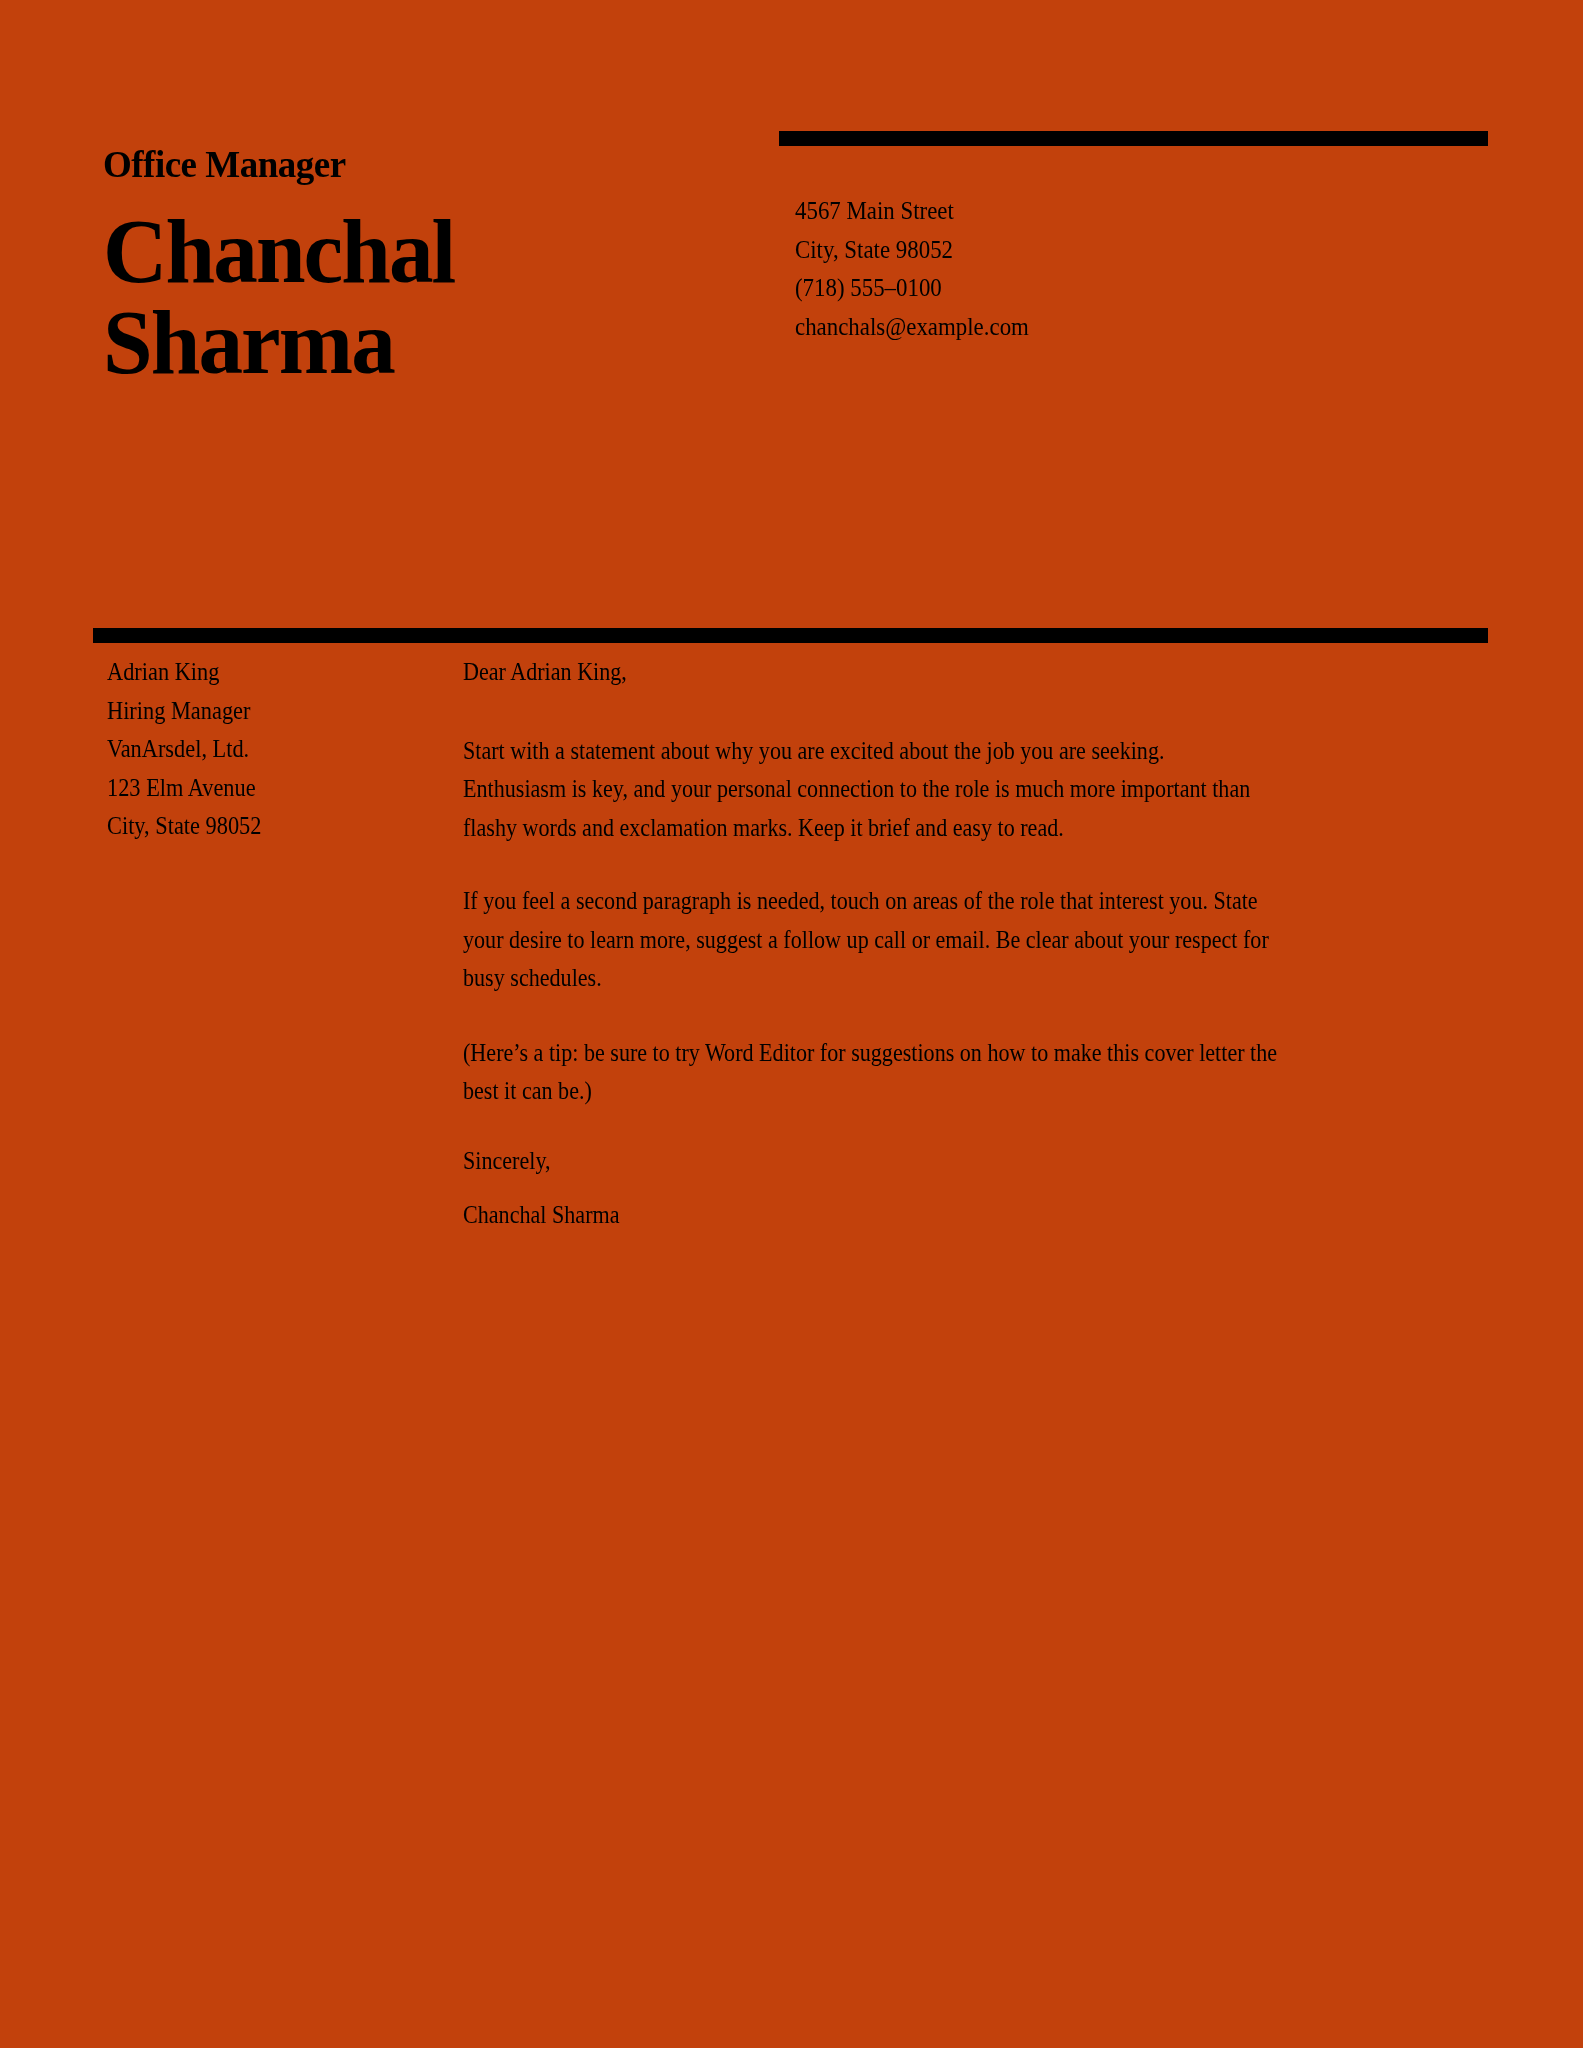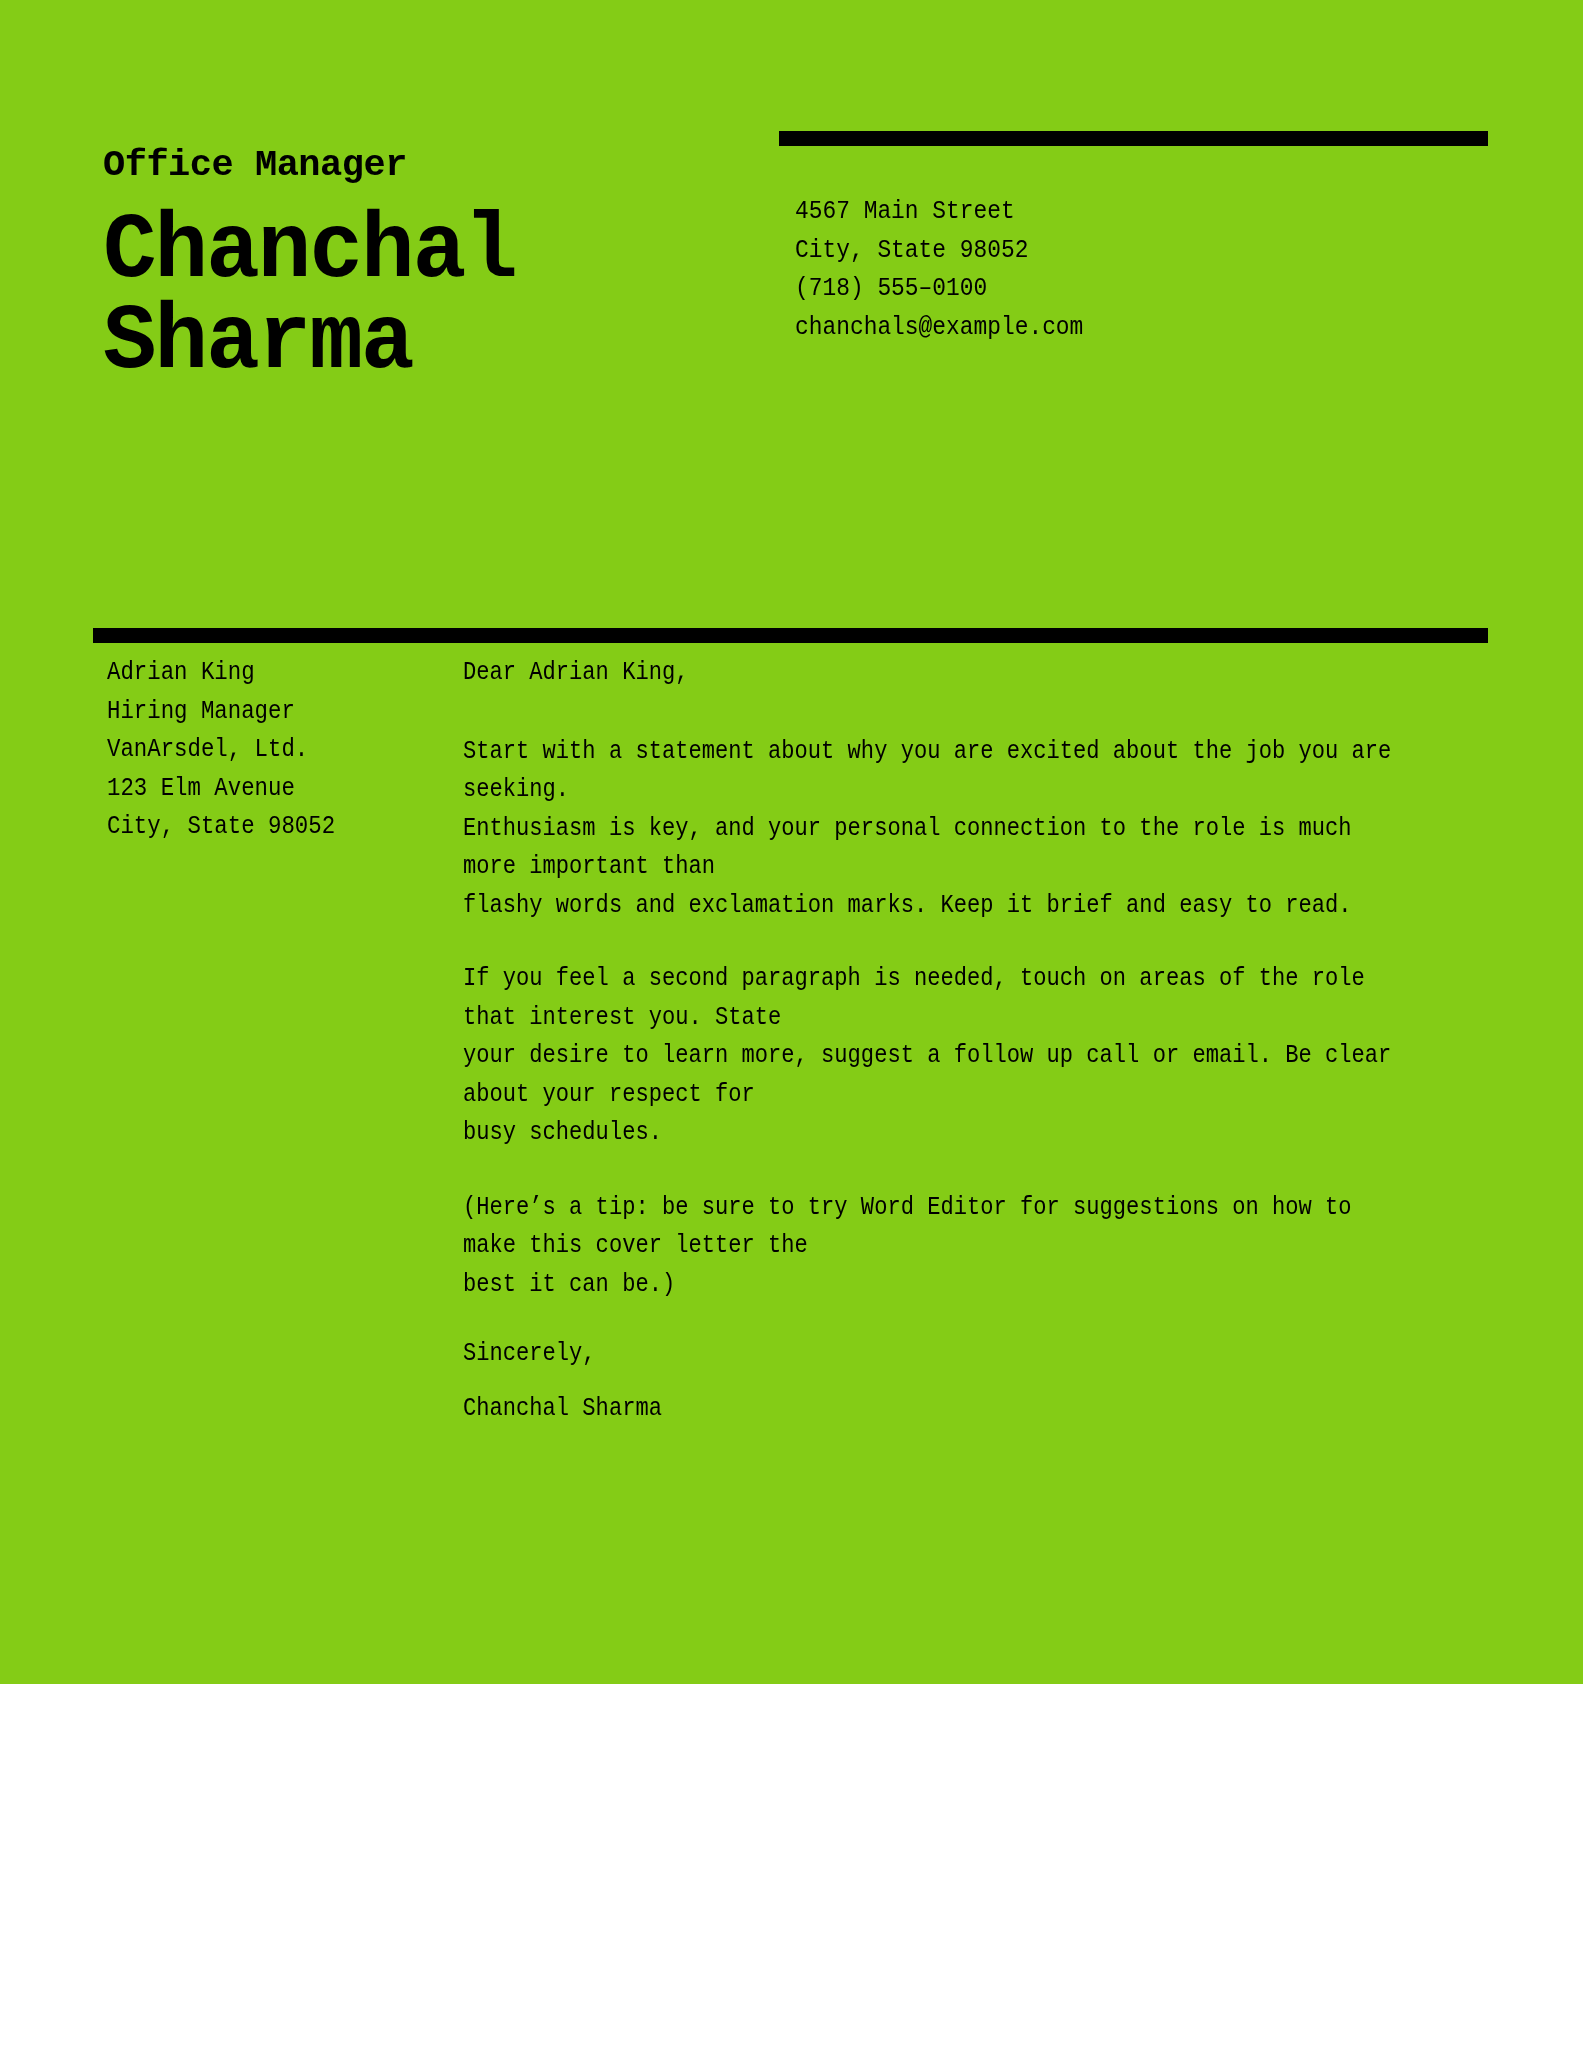--- a/index.html
+++ b/index.html
@@ -3,23 +3,23 @@
 <meta charset="utf-8">
 <style>
   html, body {
     margin: 0;
     padding: 0;
     background: #ffffff;
   }
   .page {
     position: relative;
     width: 1583px;
-    height: 1684px;
-    background: #84cc16;
-    font-family: Liberation Mono, monospace;
+    height: 2048px;
+    background: #c2410c;
+    font-family: Liberation Serif, serif;
     color: #000000;
     overflow: hidden;
   }
   .abs { position: absolute; }
 
   
   .job-title {
     left: 103px;
     top: 144px;
     font-size: 37px;

